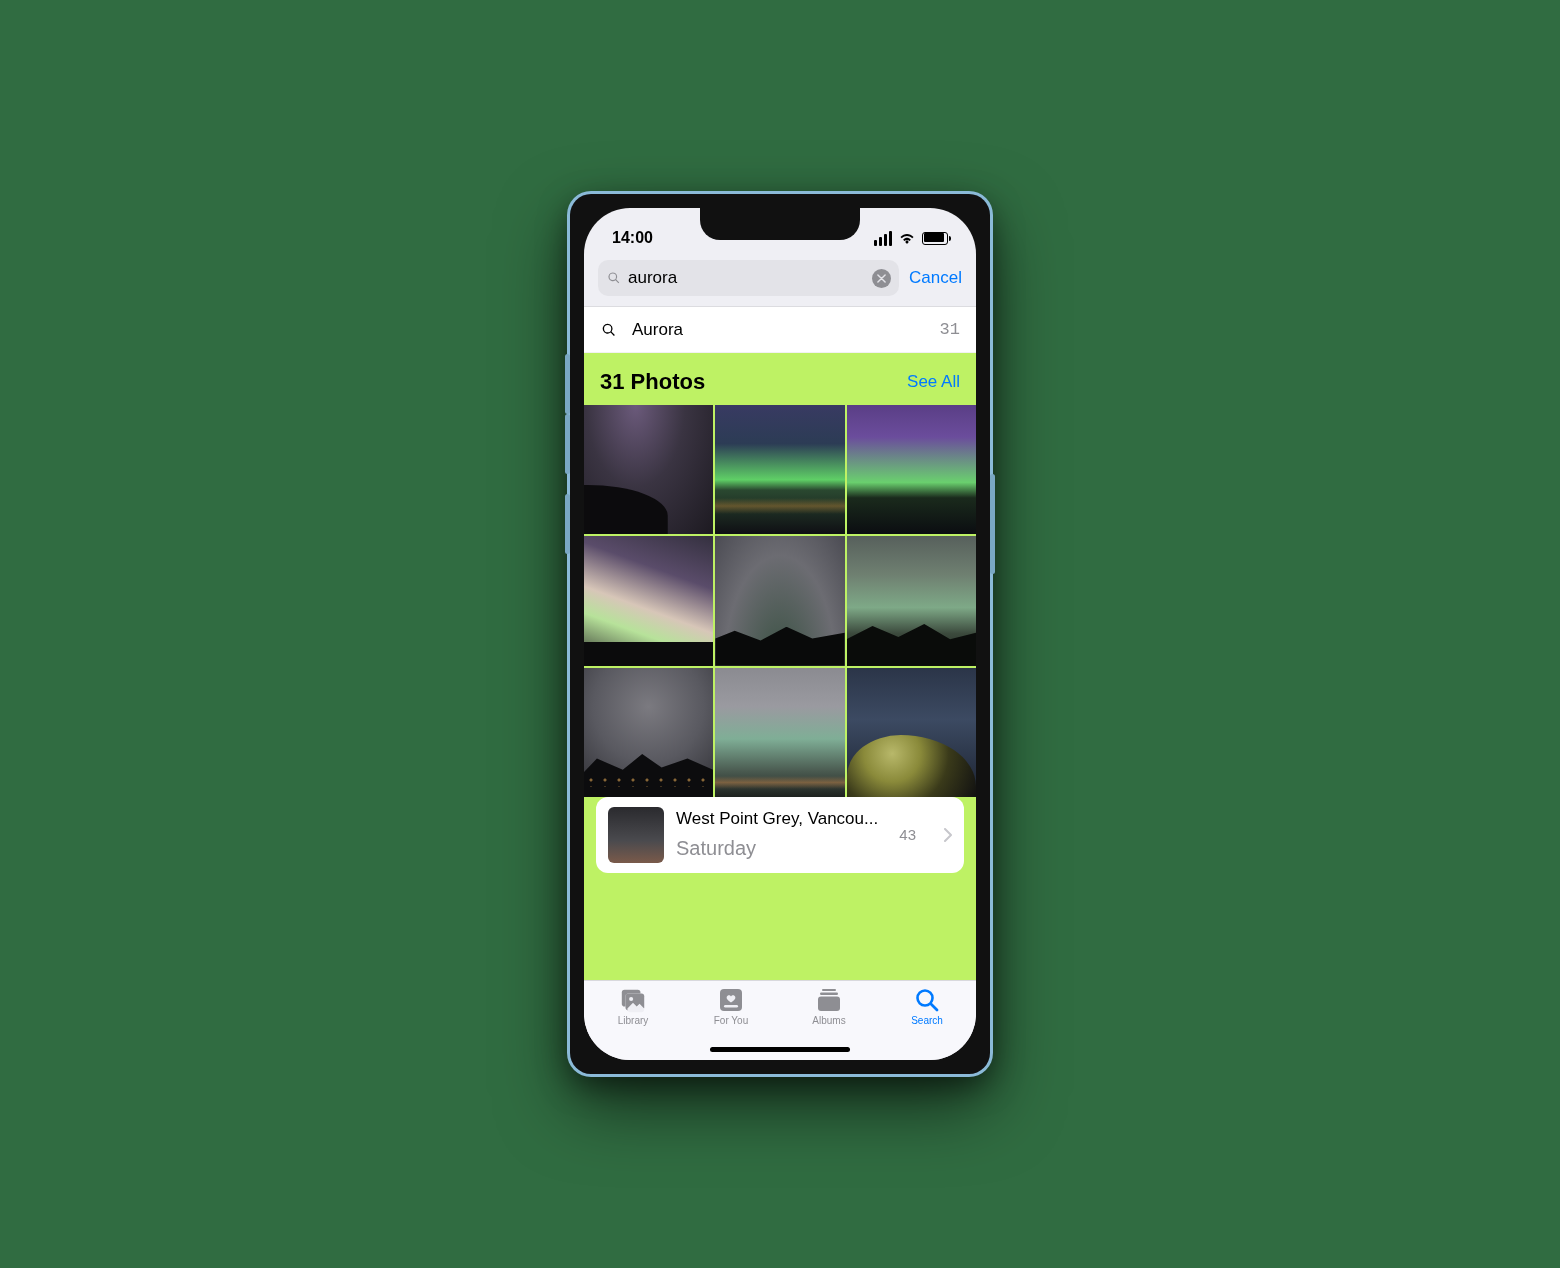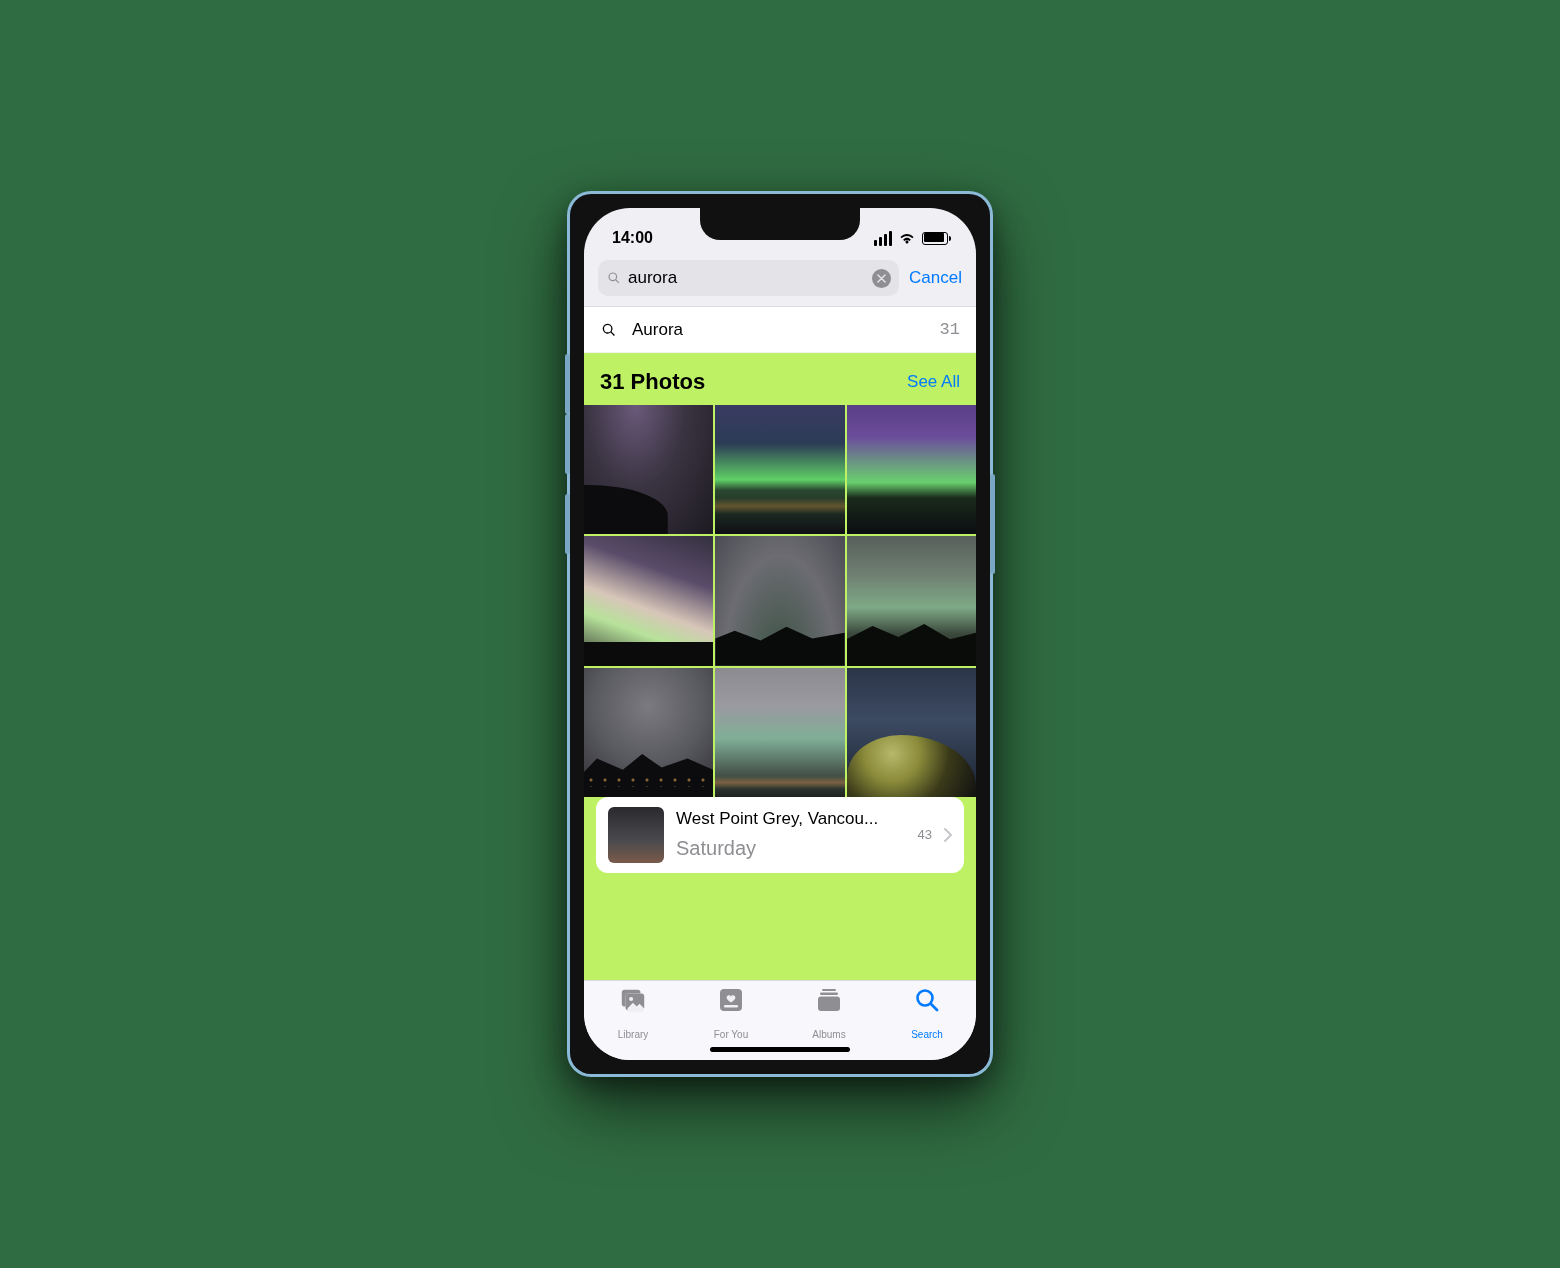--- a/index.html
+++ b/index.html
@@ -119,28 +119,28 @@
     margin: 0 12px; background:#fff; border-radius:12px; padding:10px 12px;
     display:flex; align-items:center; gap:12px;
   }
   .moments-thumb {
     width:56px; height:56px; border-radius:6px; flex-shrink:0;
     background: linear-gradient(180deg,#2a2a2e 0%, #4a4a4e 60%, #7a5a4a 100%);
   }
   .moments-text { flex:1; min-width:0; }
   .moments-title { font-size:17px; color:#000; white-space:nowrap; overflow:hidden; text-overflow:ellipsis; }
   .moments-sub { font-size:20px; color:#8e8e93; margin-top:8px; }
-  .moments-count { color:#8e8e93; font-size:13px; margin-right:0; }
+  .moments-count { color:#8e8e93; font-size:15px; margin-right:16px; }
 
   
   .tabbar {
     height:80px; background:rgba(248,248,252,0.96); border-top:1px solid rgba(0,0,0,0.12);
     display:flex; justify-content:space-around; align-items:flex-start; padding-top:6px;
   }
-  .tab { display:flex; flex-direction:column; align-items:center; gap:16px; width:70px; }
+  .tab { display:flex; flex-direction:column; align-items:center; gap:2px; width:70px; }
   .tab svg { width:28px; height:26px; }
   .tab .tab-label { font-size:10px; color:#8e8e93; }
   .tab.active .tab-label { color:#007aff; }
 
   .home-indicator {
     position:absolute; bottom:8px; left:50%; transform:translateX(-50%);
     width:140px; height:5px; background:#000; border-radius:3px;
   }
 
   .icon-gray { fill:#8e8e93; }

